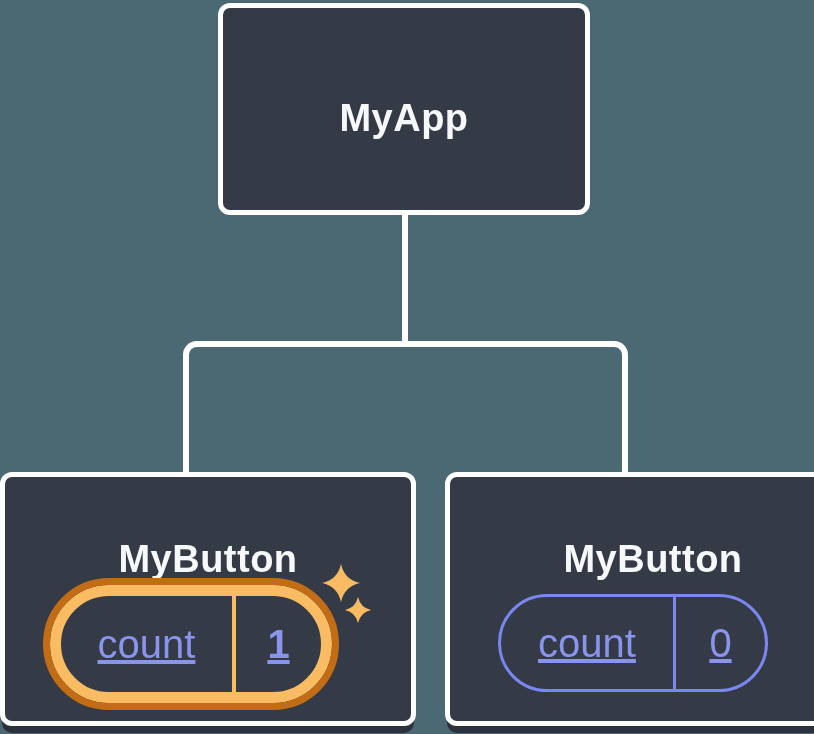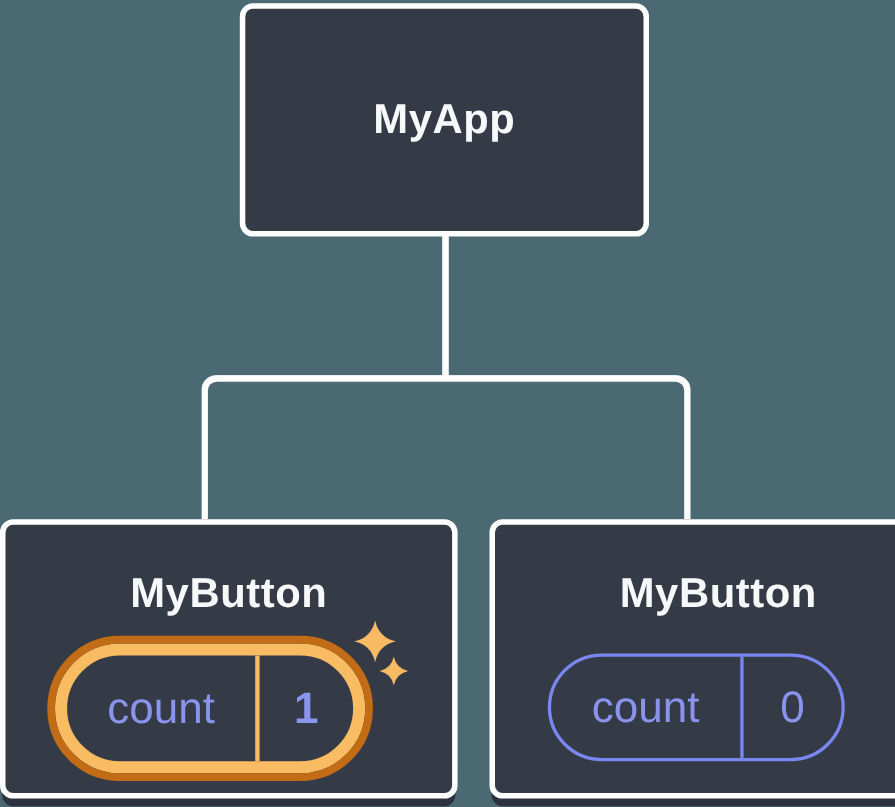--- a/index.html
+++ b/index.html
@@ -35,20 +35,21 @@
     box-shadow: 0 9px 0 -2px #2c323d;
   }
   .node-child-left  { left: 0px; }
   .node-child-right { left: 445px; }
   .node-title {
     color: #f7f8fa;
     font-size: 38px;
     font-weight: 600;
     letter-spacing: 0.5px;
     text-align: center;
+    margin-top: 19px;
   }
   .node-child .node-title {
     position: absolute;
     left: 0; right: 0;
     top: 42px;
   }
   
   .connector-stem {
     position: absolute;
     left: 402px; top: 213px;
@@ -83,20 +84,21 @@
     left: 48px; top: 117px;
     width: 270px; height: 98px;
     border: 3px solid #7b87f0;
   }
   .pill-cell {
     display: flex;
     align-items: center;
     justify-content: center;
     color: #8a94ec;
     font-size: 40px;
+    text-decoration: underline;
   }
   .pill-highlight .pill-cell-name  { width: 171px; }
   .pill-highlight .pill-cell-value { flex: 1; font-weight: 700; }
   .pill-plain .pill-cell-name      { width: 172px; }
   .pill-plain .pill-cell-value     { flex: 1; font-weight: 400; }
   .pill-divider {
     width: 4px;
     background: #f9bc62;
   }
   .pill-plain .pill-divider {

